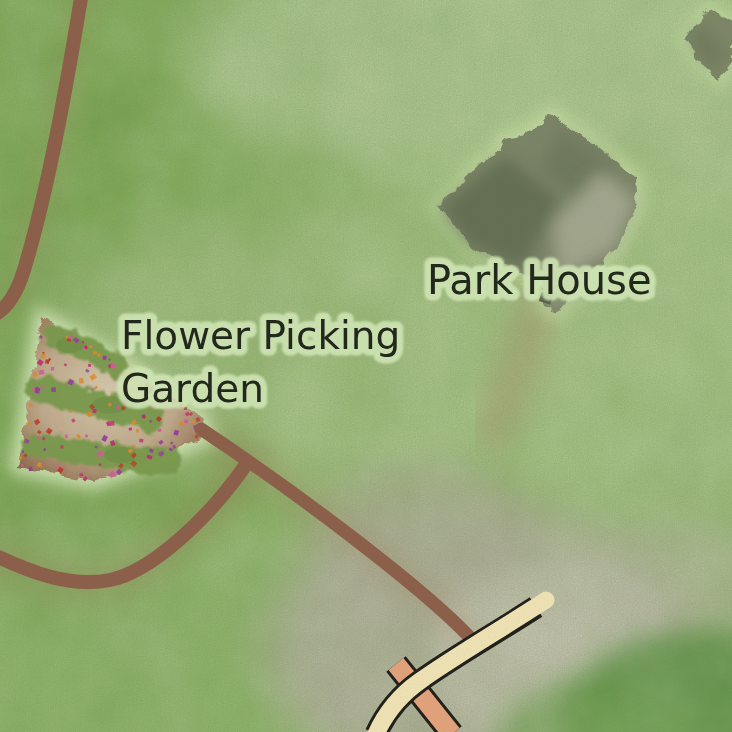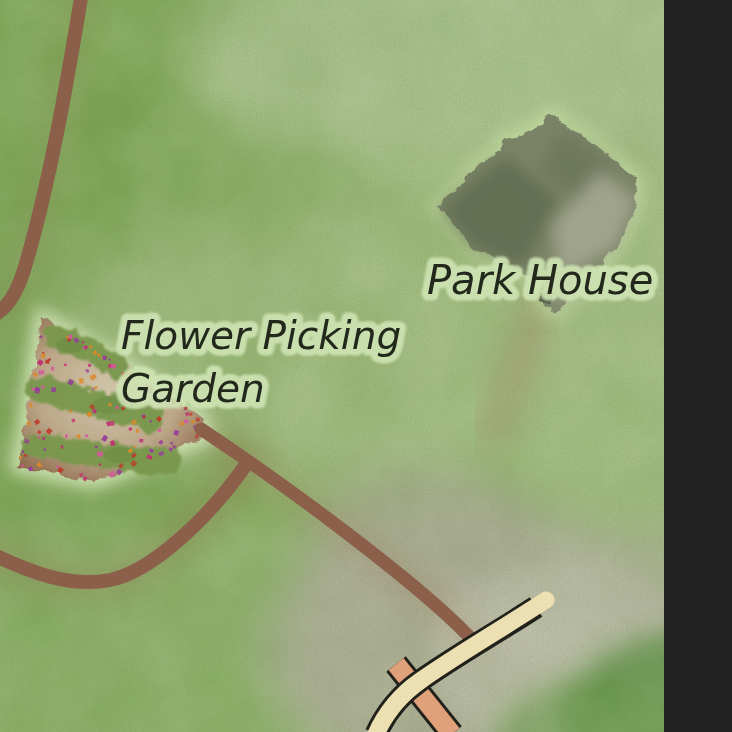--- a/index.html
+++ b/index.html
@@ -1,19 +1,18 @@
 <!DOCTYPE html>
 <html><head>
 <meta charset="utf-8">
 <style>
   html,body{margin:0;padding:0;background:#222;}
   .stage{
-    position:relative;width:664px;height:732px;overflow:hidden;
+    position:relative;width:732px;height:732px;overflow:hidden;
     font-family:"DejaVu Sans","Liberation Sans",sans-serif;
-    font-style:italic;
   }
   .stage svg{position:absolute;left:0;top:0;display:block;}
   .b8 {filter:url(#blur8);}
   .b14{filter:url(#blur14);}
   .b22{filter:url(#blur22);}
   .b30{filter:url(#blur30);}
   text{font-family:"DejaVu Sans","Liberation Sans",sans-serif;}
 </style>
 </head>
 <body>

